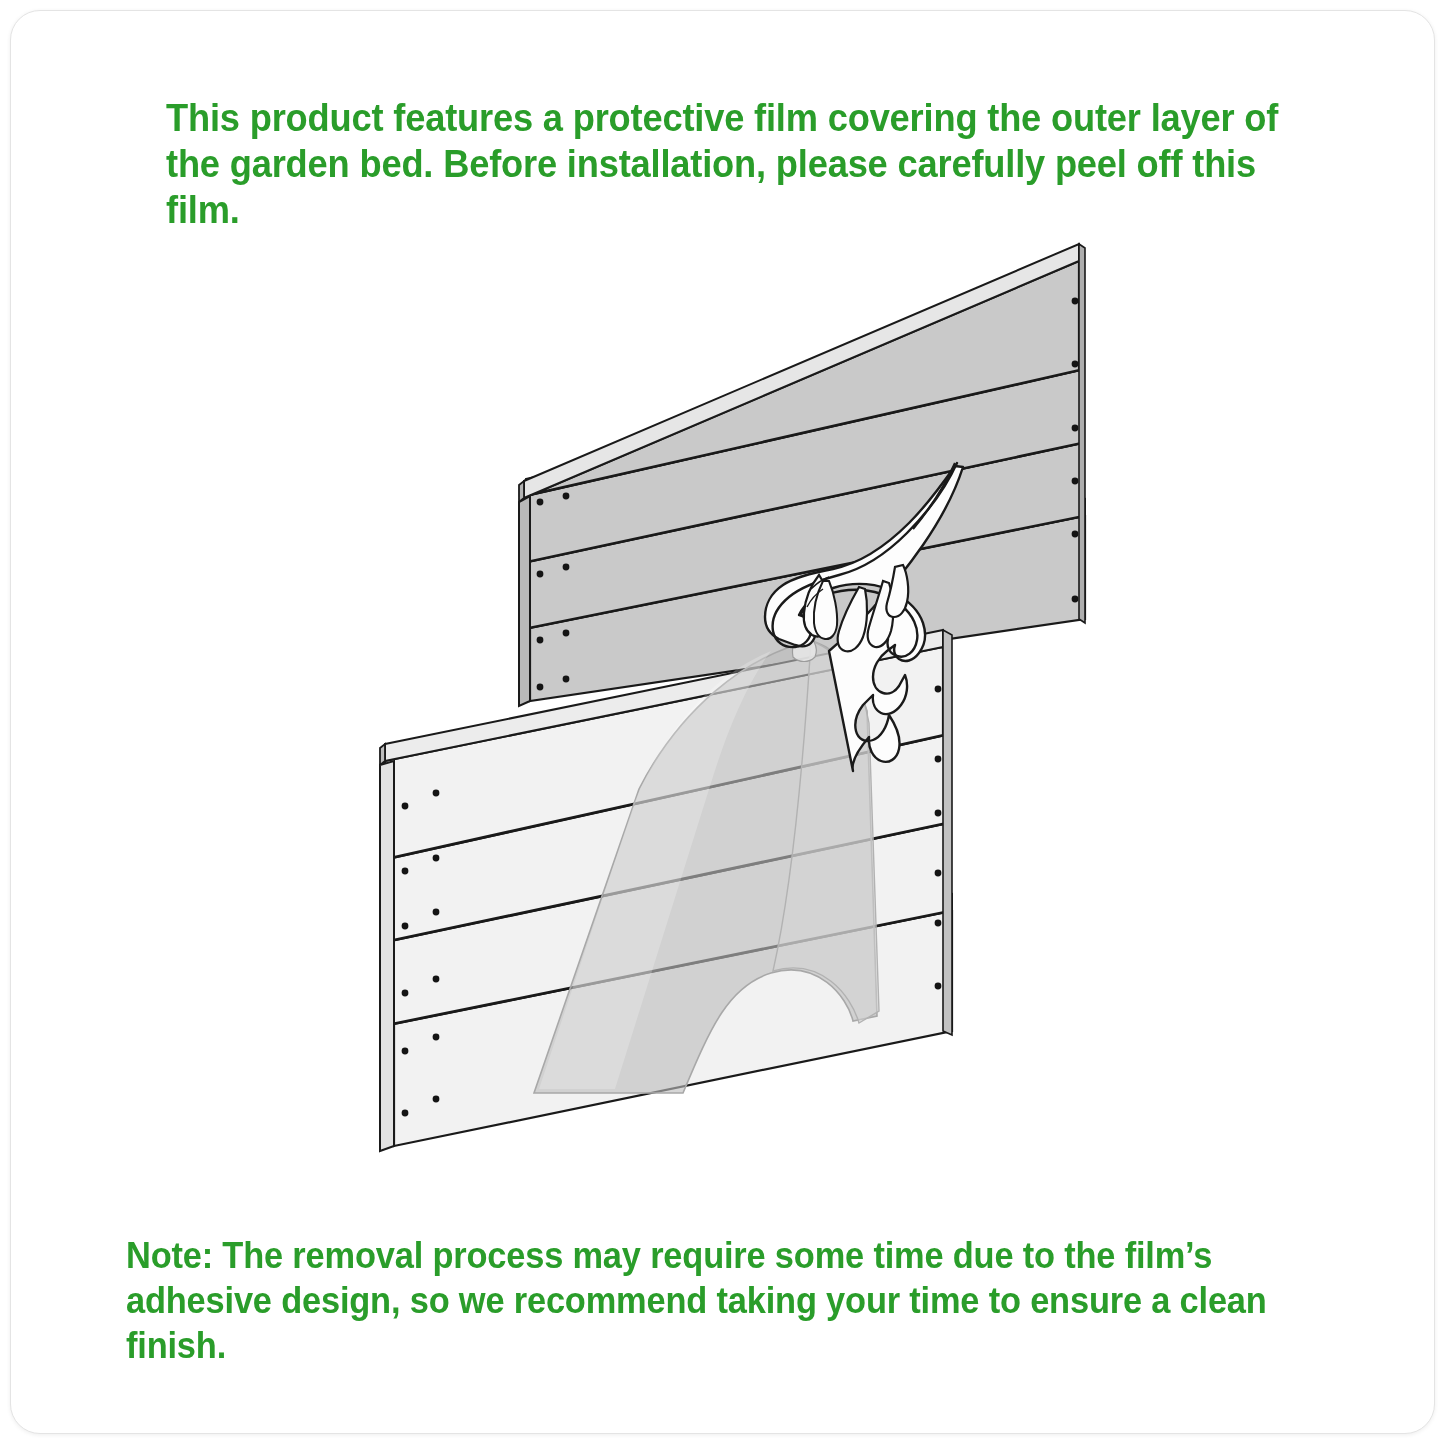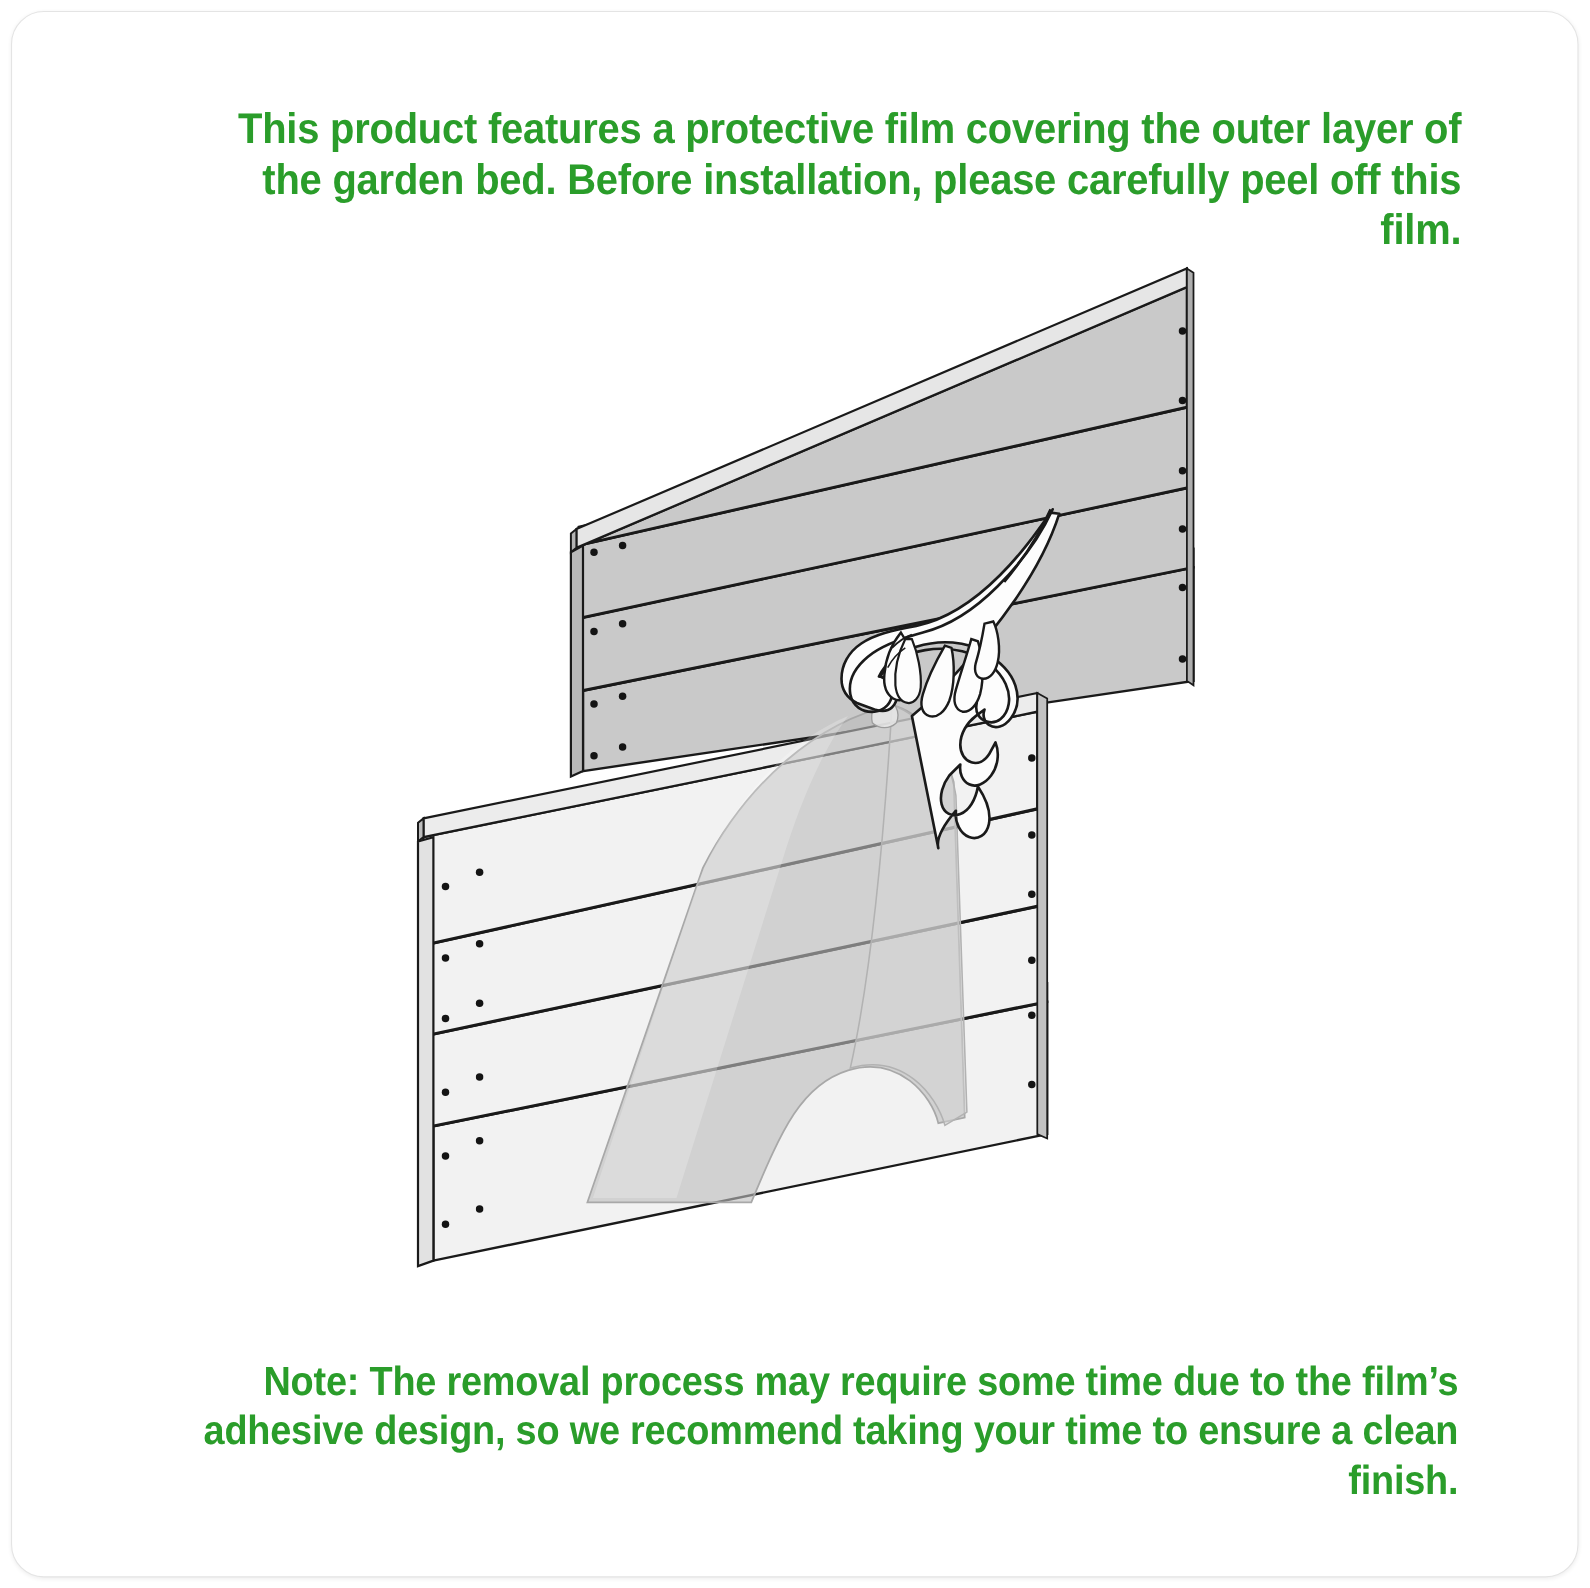--- a/index.html
+++ b/index.html
@@ -19,21 +19,20 @@
     left: 10px;
     top: 10px;
     width: 1425px;
     height: 1424px;
     box-sizing: border-box;
     background: #ffffff;
     border: 1px solid #e4e4e4;
     border-radius: 30px;
     box-shadow: 0 1px 4px rgba(0,0,0,0.07);
     overflow: hidden;
-    text-align: right;
   }
 
   .instruction-text {
     position: absolute;
     color: #2a9d2a;
     font-family: "Liberation Sans", sans-serif;
     font-weight: bold;
     letter-spacing: -0.2px;
     white-space: pre-line;
     transform: scaleX(0.93);

